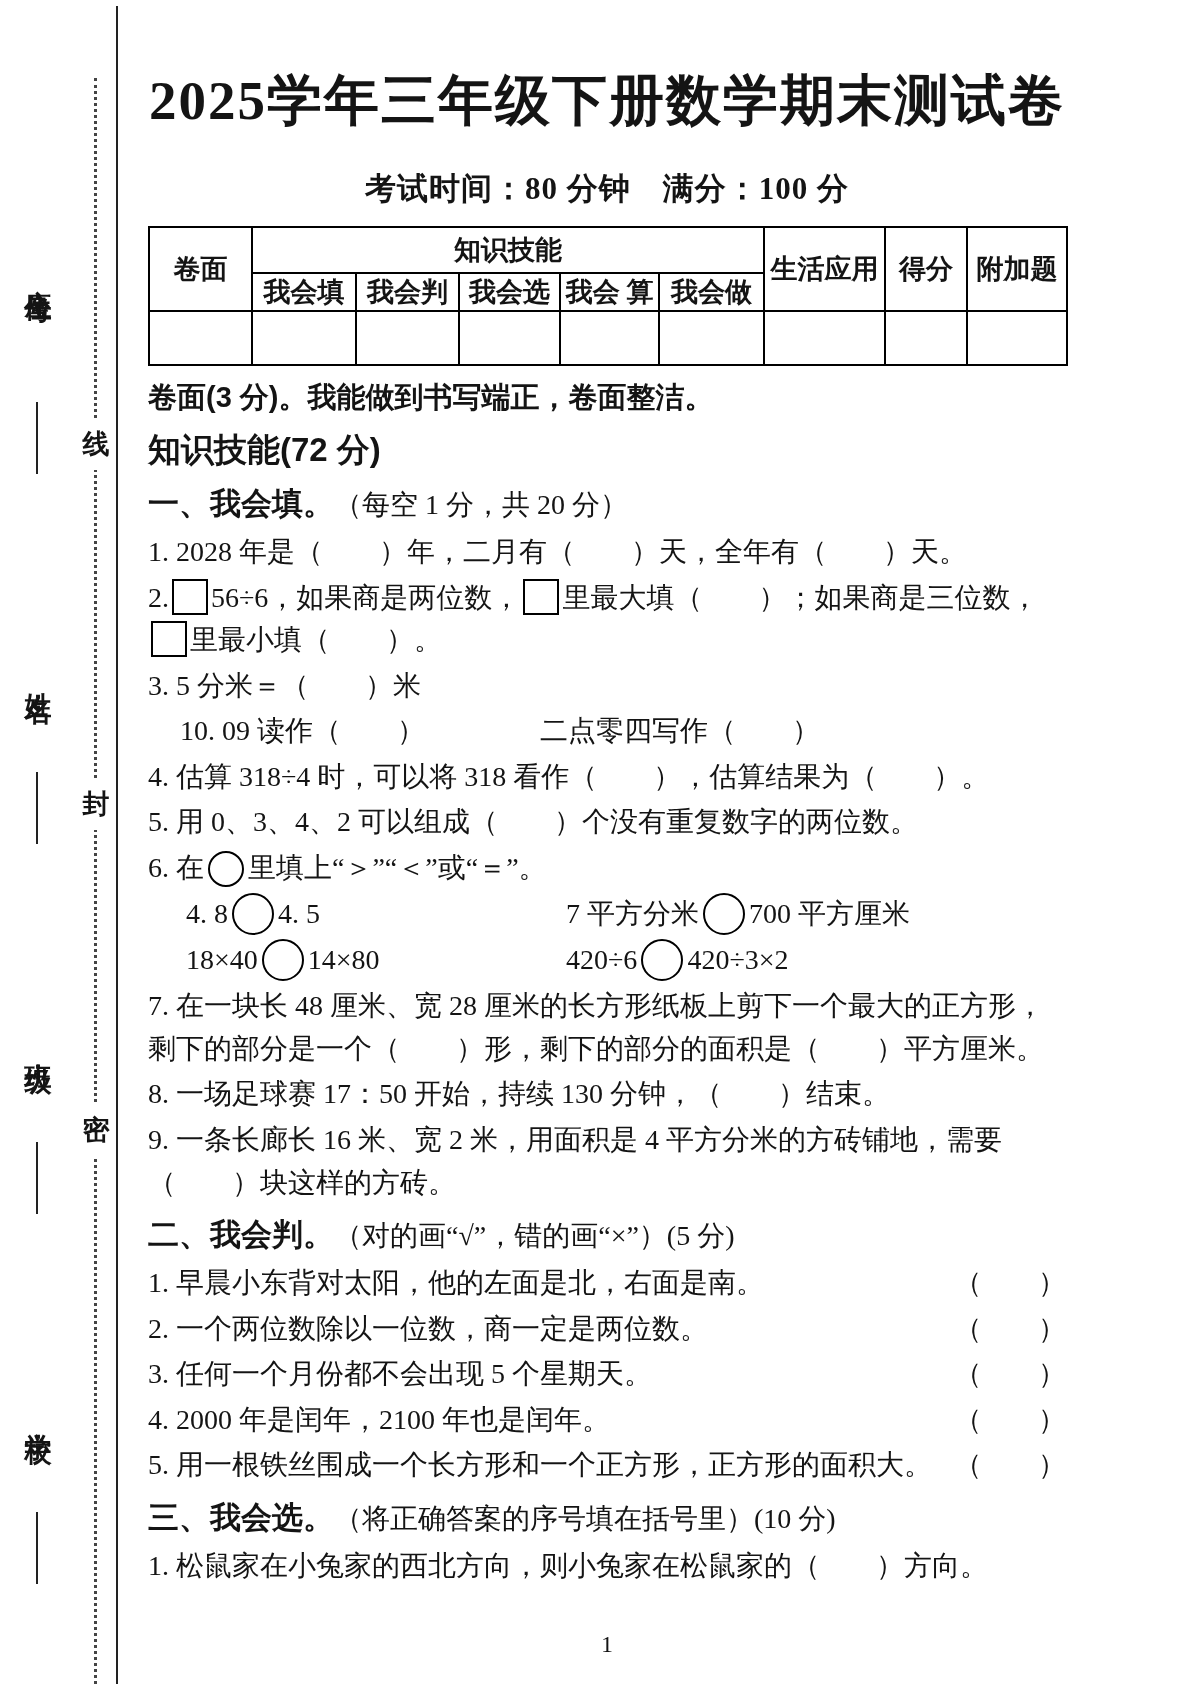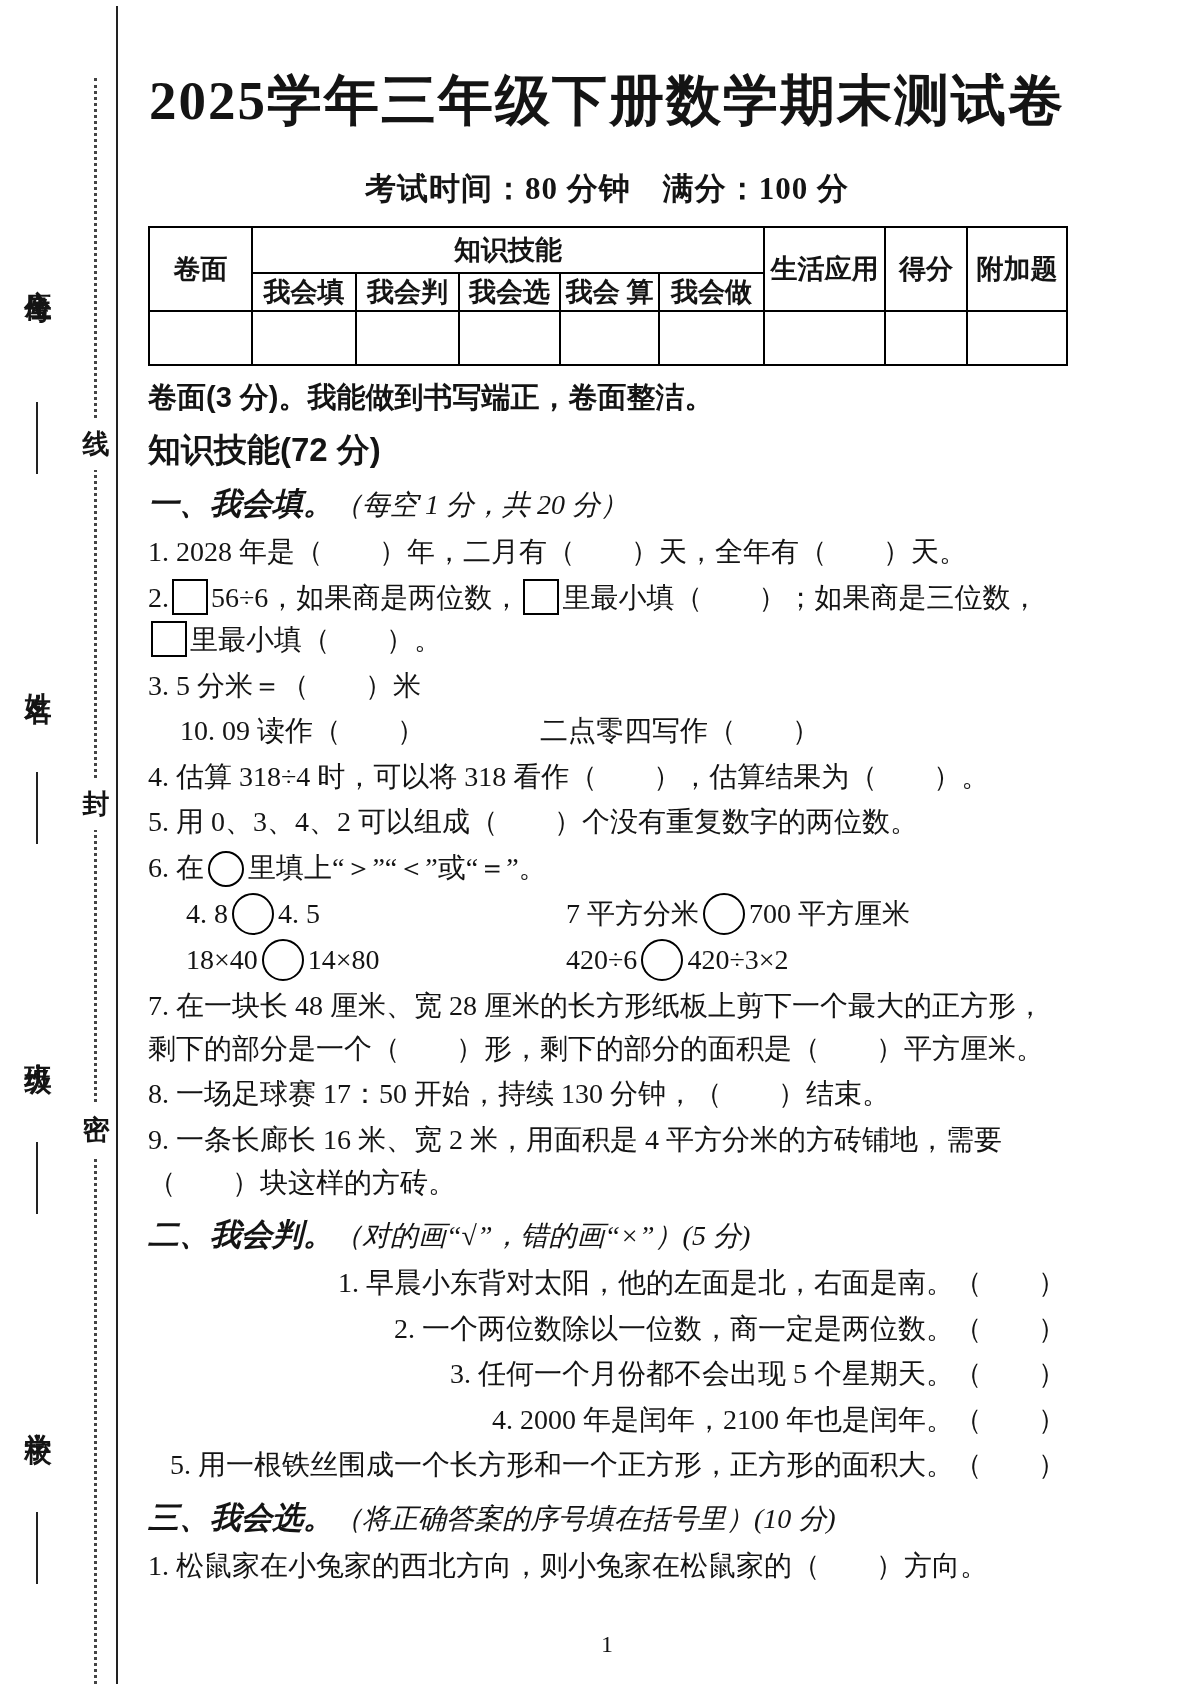--- a/index.html
+++ b/index.html
@@ -57,21 +57,21 @@
   .juanmian-note {
     font-size:29px; font-weight:bold; margin:12px 0 6px 0;
     font-family:"Liberation Sans","DejaVu Sans",sans-serif;
   }
   .knowledge-heading {
     font-size:33px; font-weight:bold; 
     margin:10px 0 10px 0;
     font-family:"Liberation Sans","DejaVu Sans",sans-serif;
   }
 
-  .section-header { font-size:29px; margin:10px 0 6px 0;font-style:italic; }
+  .section-header { font-size:29px; margin:10px 0 6px 0; }
   .section-header .sec-title {
     font-size:31px; font-weight:bold;
     font-family:"Liberation Sans","DejaVu Sans",sans-serif;
   }
   .section-header .sec-sub { font-size:28px; }
 
   .q { font-size:28px; line-height:1.52; margin:3px 0; }
 
   .sq-box {
     display:inline-block; width:36px; height:36px;
@@ -85,21 +85,21 @@
   .circle.small { width:36px; height:36px; vertical-align:-10px; }
 
   .two-col { display:flex; }
   .two-col .col-l { width:392px; }
   .two-col .col-l.indent { padding-left:32px; }
 
   .q6-row { display:flex; align-items:center; margin:4px 0;gap:28px; }
   .q6-pair { display:flex; align-items:center; font-size:28px; }
   .q6-pair.first { width:352px; margin-left:38px; }
 
-  .judge-row { display:flex; justify-content:flex-end; font-size:28px; line-height:1.52; margin:3px 0; }
+  .judge-row { display:flex; justify-content:space-between; font-size:28px; line-height:1.52; margin:3px 0; }
   .judge-row .blank { white-space:nowrap; }
 
   .page-number {
     position:absolute; left:148px; width:918px; bottom:26px;
     text-align:center; font-size:24px;
   }
 </style>
 </head>
 <body>
 
@@ -175,21 +175,21 @@
 
     <div class="knowledge-heading">知识技能(72 分)</div>
 
     <div class="section-header">
       <span class="sec-title">一、我会填。</span><span class="sec-sub">（每空 1 分，共 20 分）</span>
     </div>
 
     <div class="q">1. 2028 年是（　　）年，二月有（　　）天，全年有（　　）天。</div>
 
     <div class="q">
-      <span>2.</span><span class="sq-box"></span><span>56÷6，如果商是两位数，</span><span class="sq-box"></span><span>里最小填（　　）；如果商是三位数，</span><br>
+      <span>2.</span><span class="sq-box"></span><span>56÷6，如果商是两位数，</span><span class="sq-box"></span><span>里最大填（　　）；如果商是三位数，</span><br>
       <span class="sq-box"></span><span>里最小填（　　）。</span>
     </div>
 
     <div class="q two-col">
       <span class="col-l">3. 5 分米＝（　　）米</span>
     </div>
     <div class="q two-col">
       <span class="col-l indent">10. 09 读作（　　）</span>
       <span>二点零四写作（　　）</span>
     </div>

